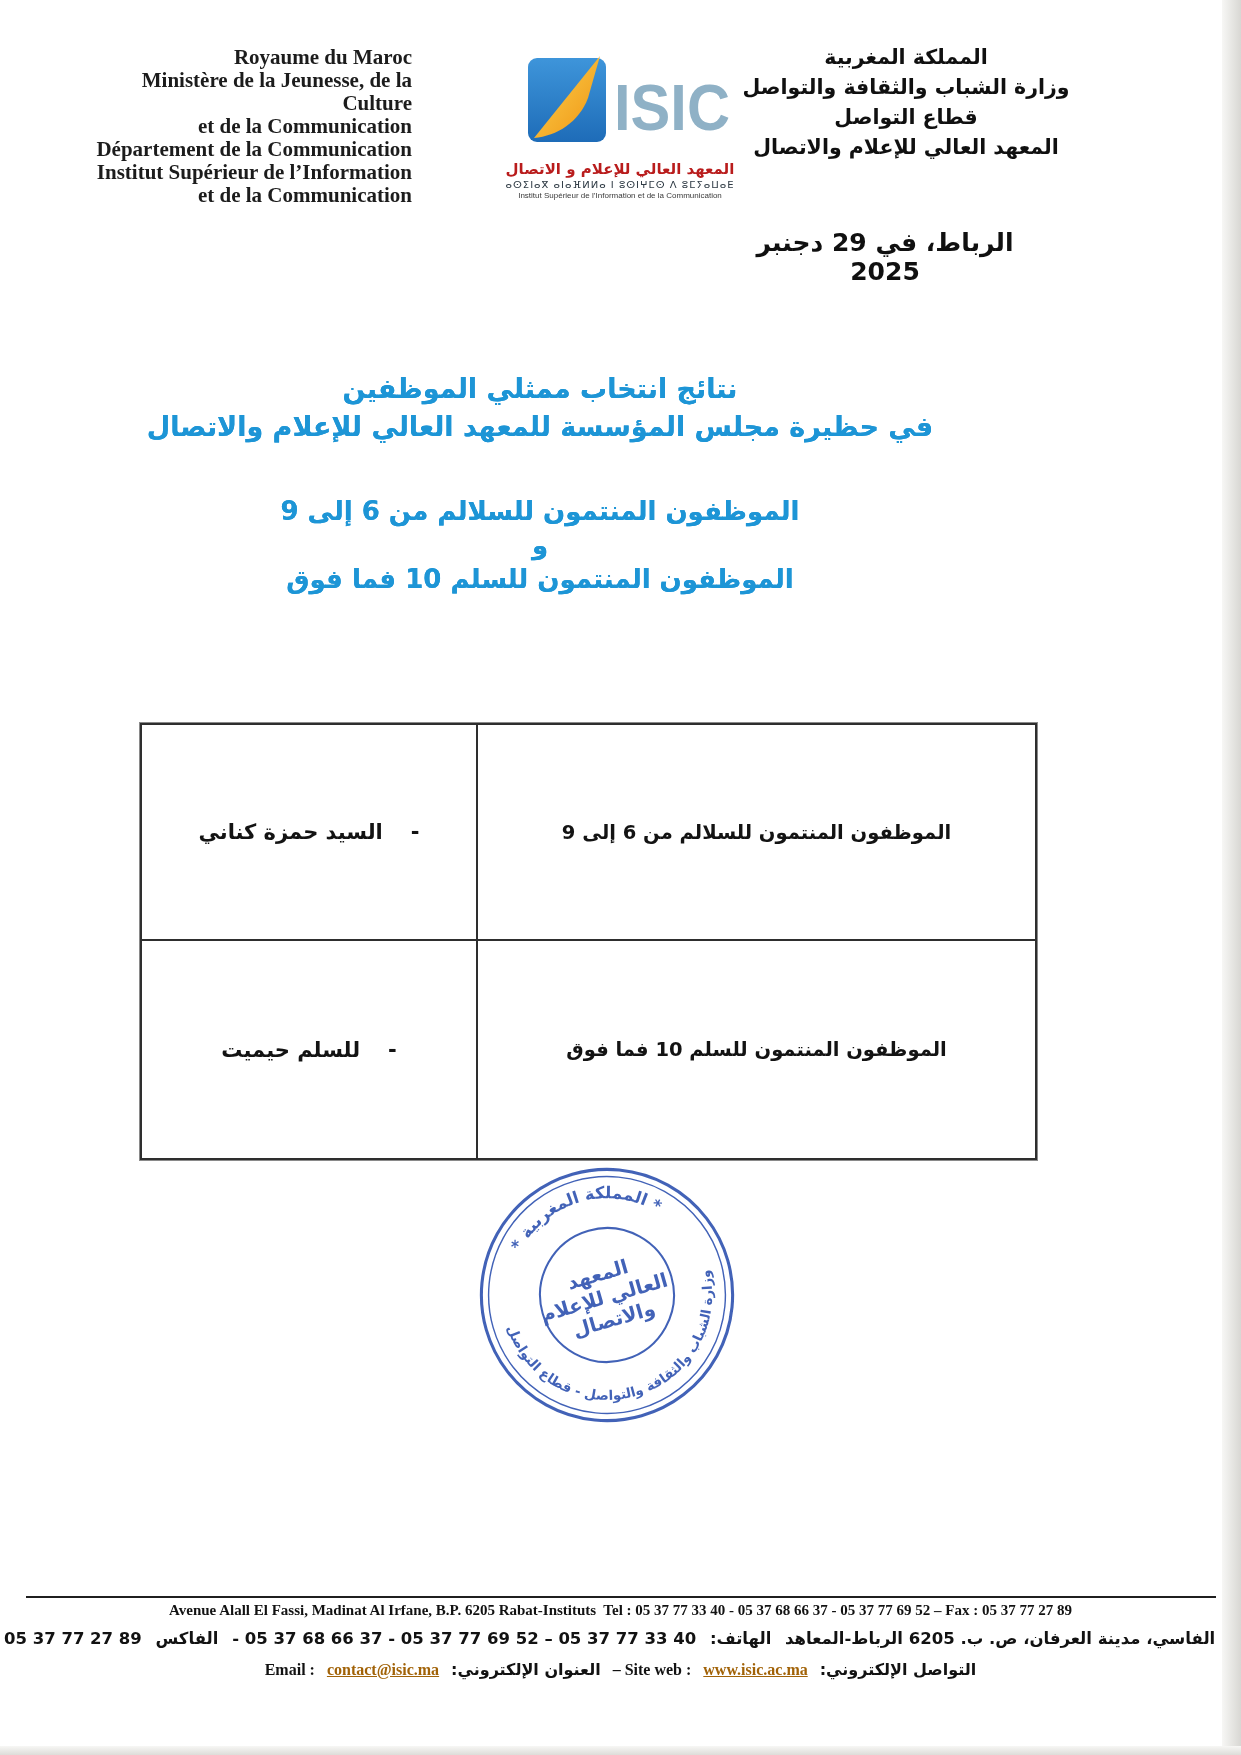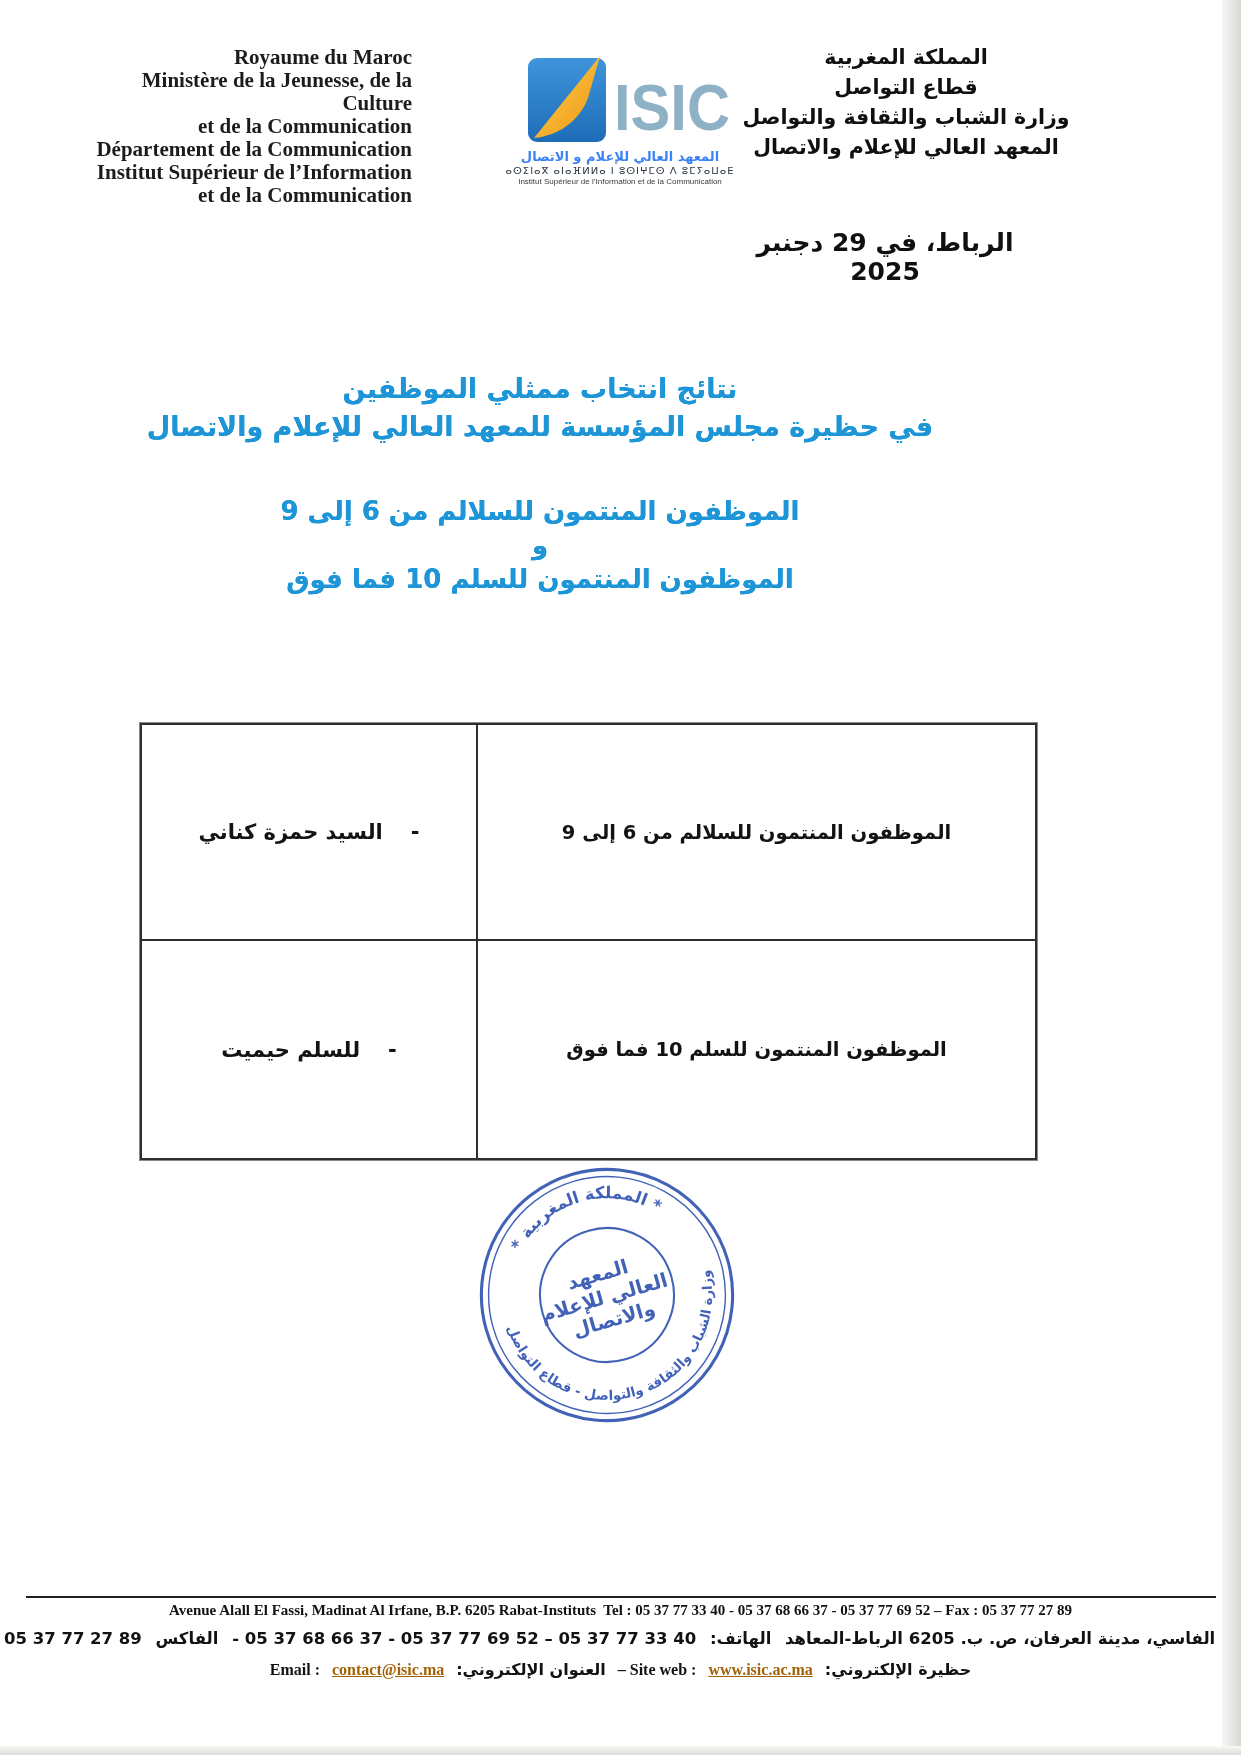--- a/index.html
+++ b/index.html
@@ -13,21 +13,21 @@
     color:#161616;
   }
   
   .header-fr{
     position:absolute;left:88px;top:46px;width:324px;
     text-align:right;font-family:"Liberation Serif",serif;
     font-weight:bold;font-size:21px;line-height:23px;color:#1c1c1c;
   }
   .logo{position:absolute;left:500px;top:50px;width:240px;text-align:center;}
   .logo svg{display:block;margin:0 auto;}
-  .logo-ar{font-size:13px;font-weight:bold;color:#3b82f6;direction:rtl;margin-top:1px;}
+  .logo-ar{font-size:15px;font-weight:bold;color:#b91c1c;direction:rtl;margin-top:12px;}
   .logo-tif{font-size:10px;color:#2e3a44;letter-spacing:1px;margin-top:1px;}
   .logo-fr{font-size:8px;color:#3a3a3a;font-family:"Liberation Sans",sans-serif;margin-top:1px;}
   .header-ar{
     position:absolute;left:716px;top:42px;width:380px;
     direction:rtl;text-align:center;
     font-weight:bold;font-size:20.5px;line-height:30px;color:#101010;
   }
   .date-line{
     position:absolute;left:735px;top:228px;width:300px;
     direction:rtl;text-align:center;font-weight:bold;font-size:25px;color:#101010;
@@ -106,22 +106,22 @@
       <path d="M 34 88 L 100 6 L 88 48 C 79 72 57 86 34 88 Z" fill="url(#gOrange)"></path>
       <text x="114" y="80" font-size="64" font-weight="bold" font-family="Liberation Sans, sans-serif" fill="#8fb1c6" textLength="116" lengthAdjust="spacingAndGlyphs">ISIC</text>
     </svg>
     <div class="logo-ar">المعهد العالي للإعلام و الاتصال</div>
     <div class="logo-tif">ⴰⵙⵉⵏⴰⴳ ⴰⵏⴰⴼⵍⵍⴰ ⵏ ⵓⵙⵏⵖⵎⵙ ⴷ ⵓⵎⵢⴰⵡⴰⴹ</div>
     <div class="logo-fr">Institut Supérieur de l’Information et de la Communication</div>
   </div>
 
   <div class="header-ar">
     <div>المملكة المغربية</div>
+    <div>وزارة الشباب والثقافة والتواصل</div>
     <div>قطاع التواصل</div>
-    <div>وزارة الشباب والثقافة والتواصل</div>
     <div>المعهد العالي للإعلام والاتصال</div>
   </div>
 
   <div class="date-line">الرباط، في 29 دجنبر 2025</div>
 
   <div class="title-block">
     <div class="title-l12">نتائج انتخاب ممثلي الموظفين</div>
     <div class="title-l12">في حظيرة مجلس المؤسسة للمعهد العالي للإعلام والاتصال</div>
     <div class="title-spacer"></div>
     <div class="title-l345">الموظفون المنتمون للسلالم من 6 إلى 9</div>
@@ -180,18 +180,18 @@
     <span class="seg seg-rtl">الهاتف:</span>
     <span class="seg seg-rtl">شارع علال الفاسي، مدينة العرفان، ص. ب. 6205 الرباط-المعاهد</span>
   </div>
 
   <div class="f-line f3">
     <span class="seg">Email :</span>
     <a class="doc-link seg">contact@isic.ma</a>
     <span class="seg seg-rtl">العنوان الإلكتروني:</span>
     <span class="seg">– Site web :</span>
     <a class="doc-link seg">www.isic.ac.ma</a>
-    <span class="seg seg-rtl">حظيرة الإلكتروني:</span>
+    <span class="seg seg-rtl">التواصل الإلكتروني:</span>
   </div>
 
   <div class="scan-right"></div>
   <div class="scan-bottom"></div>
 </div>
 
 </body></html>

